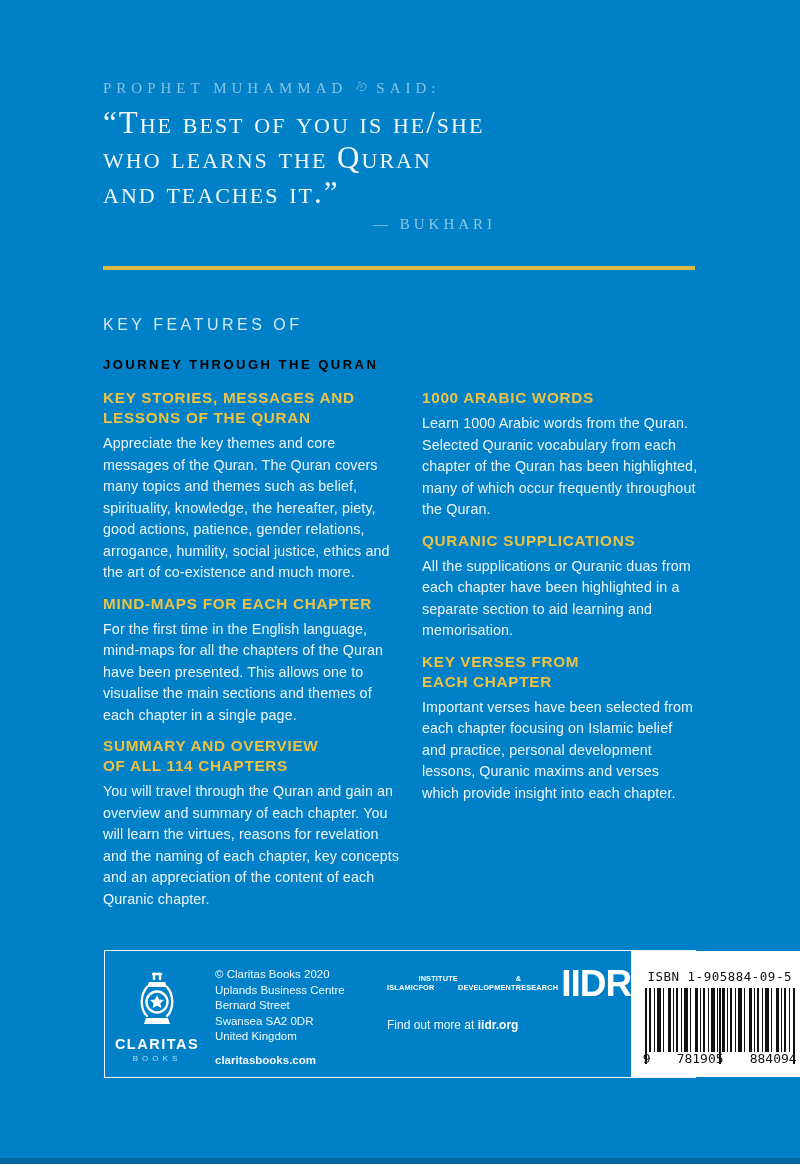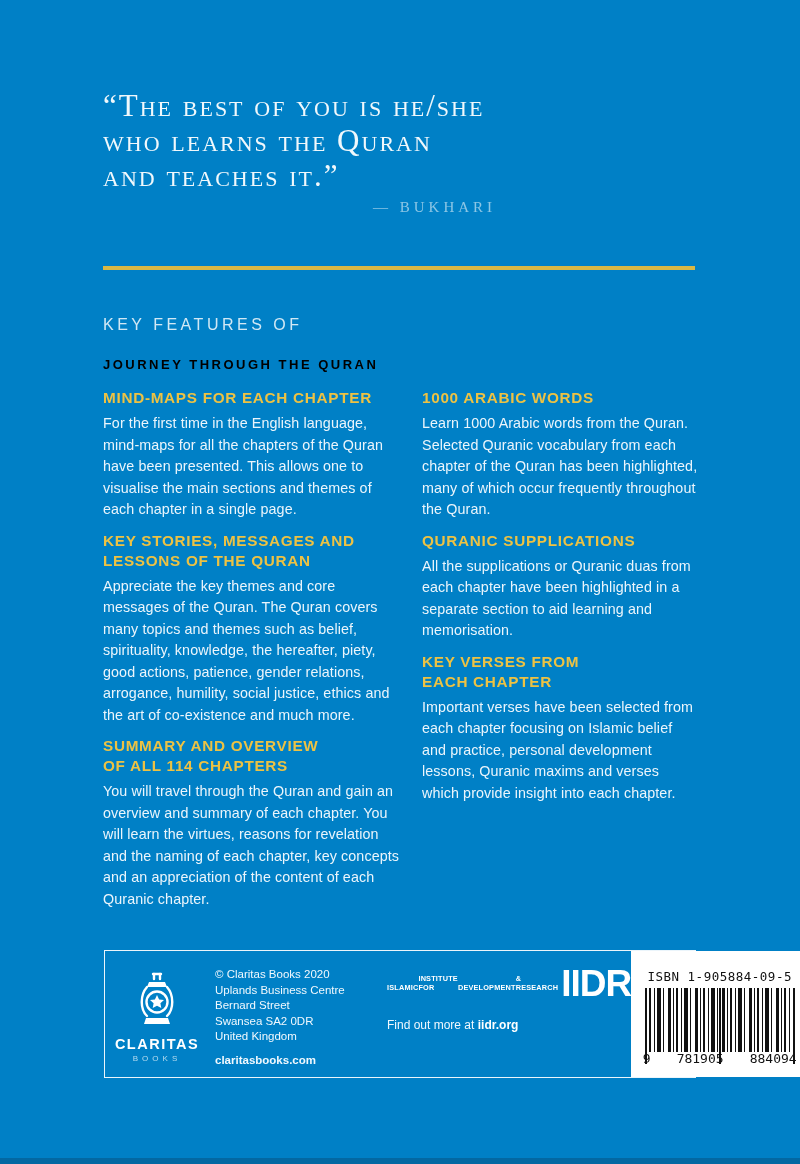--- a/index.html
+++ b/index.html
@@ -112,52 +112,65 @@
   .digits span{background:#fff;padding:0 2px;}
   
   .bottom-edge{position:absolute;left:0;bottom:0;width:100%;height:6px;background:rgba(10,60,95,.35);}
 </style>
 </head>
 <body>
 
 <div class="cover">
 
   <div class="quote-block">
+    <div class="quote-kicker">
+      <span>PROPHET MUHAMMAD</span>
+      <span class="pbuh">
+        <svg width="13" height="13" viewBox="0 0 13 13">
+          <g stroke="#cfe6f5" stroke-width="1" fill="none" stroke-linecap="round">
+            <path d="M2 9 C3 5, 5 4, 6.5 5 C8 6, 7 8, 5.5 8"></path>
+            <path d="M5 10.5 C8 11.5, 11 9.5, 11 6.5 C11 4.5, 9.5 3, 8 3.5"></path>
+            <path d="M3.5 2.5 C4.5 2, 5.5 2, 6 2.7"></path>
+          </g>
+        </svg>
+      </span>
+      <span>SAID:</span>
+    </div>
     <div class="quote-lines">
       <span>“The best of you is he/she</span>
       <span>who learns the Quran</span>
       <span>and teaches it.”</span>
     </div>
     <div class="quote-attr">— BUKHARI</div>
   </div>
 
   <div class="gold-rule"></div>
 
   <div class="features-header">
     <div class="features-kicker">KEY FEATURES OF</div>
     <div class="features-title">JOURNEY THROUGH THE QURAN</div>
   </div>
 
   <div class="features">
     <div class="features-col">
 
       <div class="feature-section">
         <div class="feature-heading">
+          <span>KEY STORIES, MESSAGES AND</span>
+          <span>LESSONS OF THE QURAN</span>
+        </div>
+        <div class="feature-body">Appreciate the key themes and core messages of the Quran. The Quran covers many topics and themes such as belief, spirituality, knowledge, the hereafter, piety, good actions, patience, gender relations, arrogance, humility, social justice, ethics and the art of co-existence and much more.</div>
+      </div>
+
+      <div class="feature-section">
+        <div class="feature-heading">
           <span>MIND-MAPS FOR EACH CHAPTER</span>
           <span></span>
         </div>
         <div class="feature-body">For the first time in the English language, mind-maps for all the chapters of the Quran have been presented. This allows one to visualise the main sections and themes of each chapter in a single page.</div>
-      </div>
-
-      <div class="feature-section">
-        <div class="feature-heading">
-          <span>KEY STORIES, MESSAGES AND</span>
-          <span>LESSONS OF THE QURAN</span>
-        </div>
-        <div class="feature-body">Appreciate the key themes and core messages of the Quran. The Quran covers many topics and themes such as belief, spirituality, knowledge, the hereafter, piety, good actions, patience, gender relations, arrogance, humility, social justice, ethics and the art of co-existence and much more.</div>
       </div>
 
       <div class="feature-section">
         <div class="feature-heading">
           <span>SUMMARY AND OVERVIEW</span>
           <span>OF ALL 114 CHAPTERS</span>
         </div>
         <div class="feature-body">You will travel through the Quran and gain an overview and summary of each chapter. You will learn the virtues, reasons for revelation and the naming of each chapter, key concepts and an appreciation of the content of each Quranic chapter.</div>
       </div>
 

